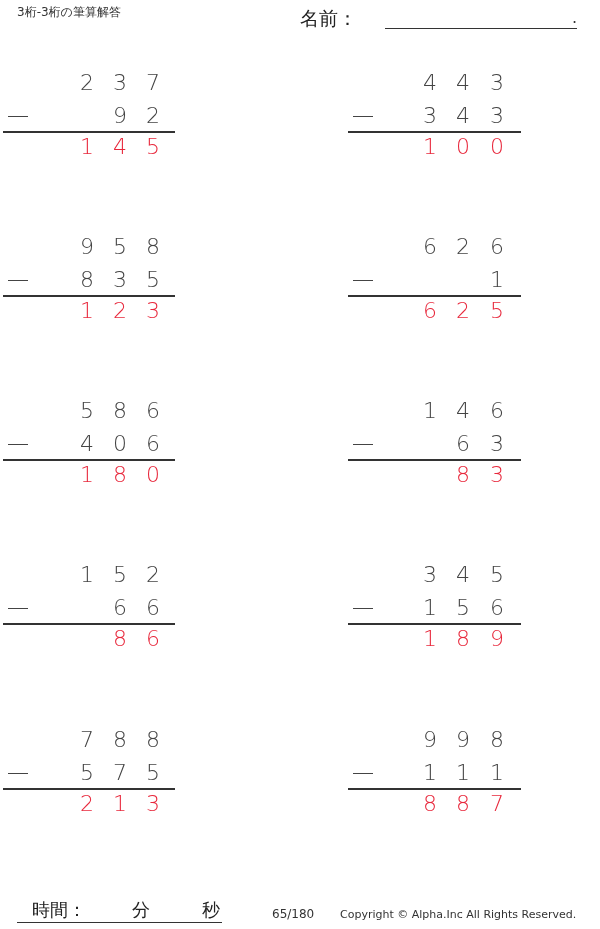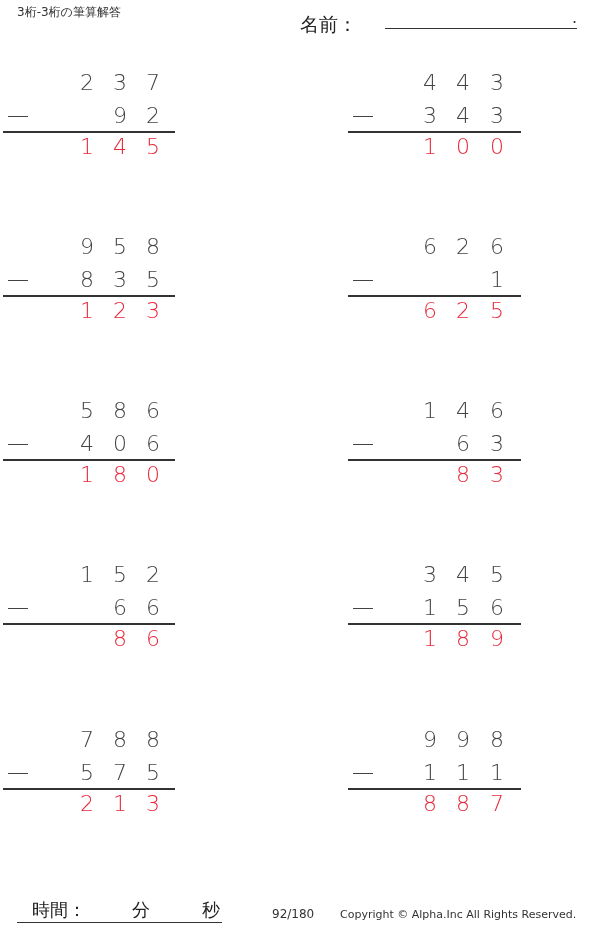--- a/index.html
+++ b/index.html
@@ -1,19 +1,19 @@
 <!DOCTYPE html>
 <html><head>
   <meta charset="utf-8">
   <style>
     html, body { margin: 0; padding: 0; background: #ffffff; }
     body { width: 600px; height: 929px; position: relative; overflow: hidden;
            font-family: "DejaVu Sans", "Liberation Sans", sans-serif; color: #333; }
     .title { position: absolute; left: 17px; top: 4px; font-size: 12px; color: #333; }
-    .name-wrap { position: absolute; left: 300px; top: 12px; font-size: 19px; color: #222; }
+    .name-wrap { position: absolute; left: 300px; top: 6px; font-size: 19px; color: #222; }
     .name-line { position: absolute; left: 385px; top: 28px; width: 192px; border-bottom: 1px solid #333; }
     .name-dot { position: absolute; left: 572px; top: 8px; font-size: 16px; }
     .row { position: absolute; height: 30px; font-size: 22px; font-weight: 300; color: #444; }
     .digit { position: absolute; width: 20px; text-align: center; top: 0; }
     .minus { position: absolute; top: 12px; width: 20px; height: 1.4px; background: #444; }
     .rule { position: absolute; height: 1.5px; background: #333; }
     .footer-time { position: absolute; left: 17px; top: 898px; font-size: 18px; color: #222; }
     .footer-line { position: absolute; left: 17px; top: 922px; width: 205px; border-bottom: 1px solid #333; }
     .fspan { position: absolute; top: 0; white-space: nowrap; }
     .page-num { position: absolute; left: 272px; top: 907px; font-size: 12px; color: #333; }
@@ -159,14 +159,14 @@
       <div class="row digit" style="position: absolute; left: 487px; top: 791px; color: rgb(232, 40, 60);">7</div>
     </div>
   </div>
 
 <div class="footer-time">
   <span class="fspan" style="left:15px">時間：</span>
   <span class="fspan" style="left:115px">分</span>
   <span class="fspan" style="left:185px">秒</span>
 </div>
 <div class="footer-line"></div>
-<div class="page-num">92/180</div>
+<div class="page-num">65/180</div>
 <div class="copyright">Copyright © Alpha.Inc All Rights Reserved.</div>
 
 </body></html>

